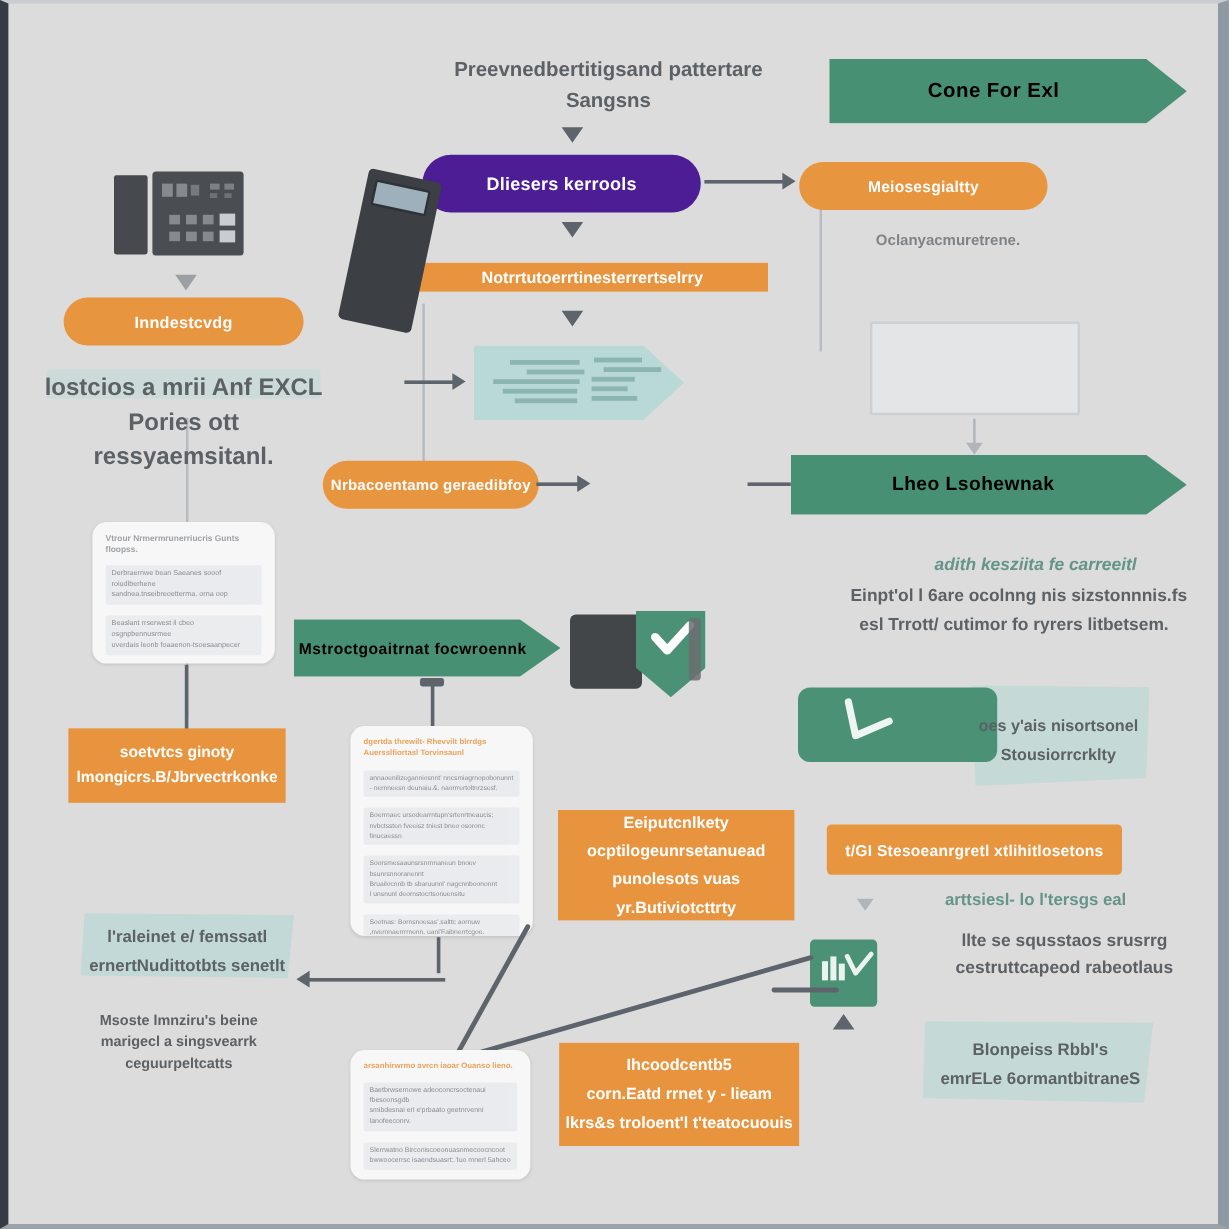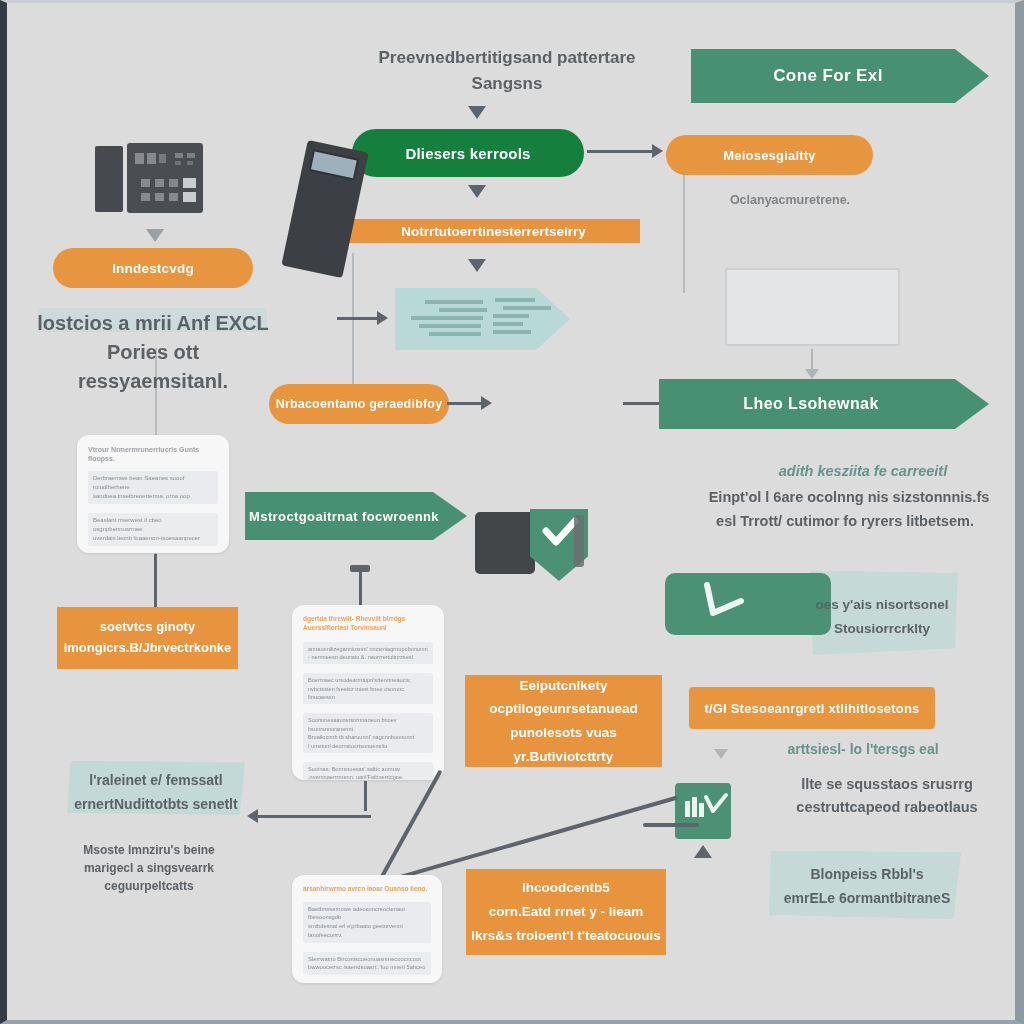--- a/index.html
+++ b/index.html
@@ -14,25 +14,25 @@
     border-right:9px solid #8d99a3;
     border-top:3px solid #c9ccd0;
     border-bottom:4px solid #9aa3ab;
     overflow:hidden;
   }
 
   
   .node{position:absolute;box-sizing:border-box;display:flex;align-items:center;justify-content:center;text-align:center;}
   .pill{border-radius:26px;color:#fdfdfd;font-weight:700;letter-spacing:.2px;}
   .pill.orange{background:#e8953f;}
-  .pill.green{background:#15803d;}
+  .pill.green{background:#4c1d95;}
   .rect.orange{background:#e8943e;color:#fff;font-weight:700;}
 
   
-  .chev{color:#ffffff;font-weight:700;letter-spacing:.4px;
+  .chev{color:#000000;font-weight:700;letter-spacing:.4px;
         clip-path:polygon(0 0, calc(100% - 34px) 0, 100% 50%, calc(100% - 34px) 100%, 0 100%);}
   .chev.green{background:#479073;}
   .chev.teal{background:#b9d9d6;color:#5a7f7b;}
 
   
   .card{position:absolute;background:#f7f7f7;border-radius:12px;box-sizing:border-box;
         box-shadow:0 1px 3px rgba(0,0,0,.10);padding:14px 16px;overflow:hidden;}
   .card .hd{font-size:9px;font-weight:700;color:#e8943e;line-height:1.35;margin-bottom:9px;opacity:.85;}
   .card .blk{background:#e7e9ec;border-radius:2px;margin-bottom:9px;padding:3px 5px;
              font-size:7.5px;line-height:1.5;color:#6d737a;opacity:.8;}
@@ -169,21 +169,21 @@
 uverdais leonb foaaenon-tsoesaanpecer</div>
 
   </div>
   <div class="ln v" style="left:147px;top:551px;height:54px;"></div>
 
   <div class="node rect orange" style="left:50px;top:604px;width:181px;height:62px;font-size:13px;line-height:1.6;">
     <span style="white-space:pre-line">soetvtcs ginoty
 lmongicrs.B/Jbrvectrkonke</span>
   </div>
 
-  <div class="node chev green" style="left:238px;top:489px;width:222px;height:48px;font-size:13px;">
+  <div class="node chev green" style="left:238px;top:513px;width:222px;height:48px;font-size:13px;">
     <span style="margin-right:24px">Mstroctgoaitrnat focwroennk</span>
   </div>
   <div class="ln v" style="left:352px;top:562px;height:40px;"></div>
   <div style="position:absolute;left:343px;top:562px;width:20px;height:7px;background:#5e646b;border-radius:2px;"></div>
 
   <div style="position:absolute;left:468px;top:509px;width:60px;height:62px;background:#434649;border-radius:5px;"></div>
   <div style="position:absolute;left:523px;top:506px;width:58px;height:72px;background:#4b9176;
               clip-path:polygon(0 0,100% 0,100% 66%,50% 100%,0 66%);">
     <svg width="58" height="52" viewBox="0 0 58 52">
       <path d="M16 22 L26 33 L45 12" stroke="#ffffff" stroke-width="7" fill="none" stroke-linecap="round" stroke-linejoin="round"></path>

